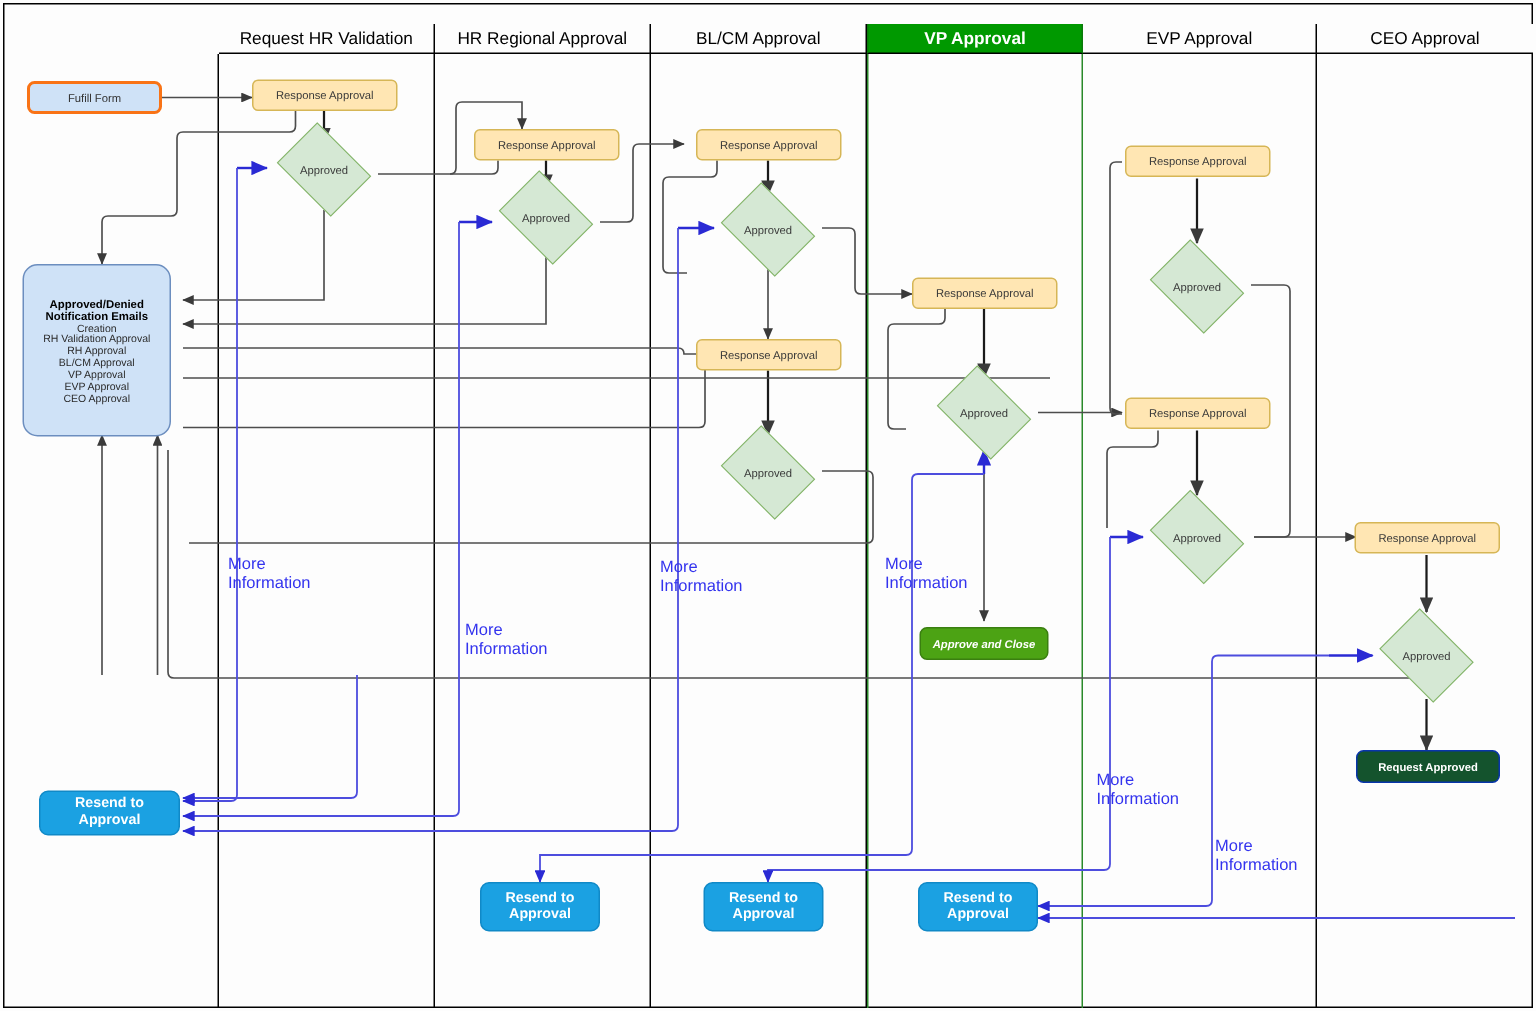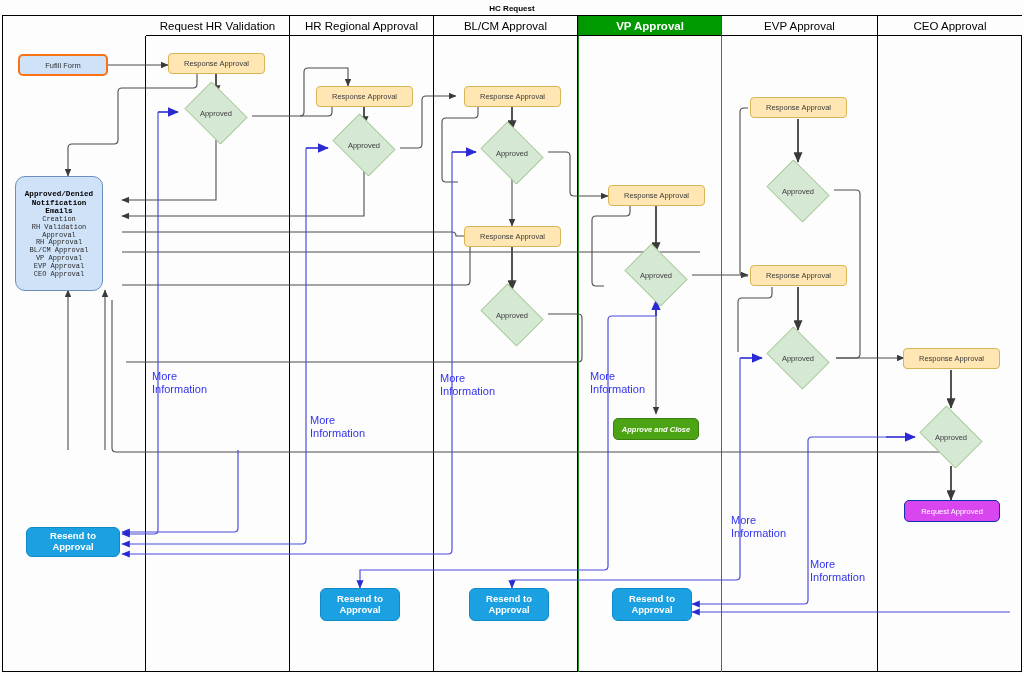--- a/index.html
+++ b/index.html
@@ -111,25 +111,25 @@
   }
   .n-approve-close {
     background: #4ca314;
     border: 1px solid #3a7f10;
     border-radius: 5px;
     font-size: 7.5px;
     font-weight: bold;
     color: #ffffff;
   }
   .n-request-approved {
-    background: #d946ef;
+    background: #14532d;
     border: 1px solid #0835aa;
     border-radius: 5px;
     font-size: 7.5px;
-    font-weight: normal;
+    font-weight: bold;
     color: #ffffff;
   }
   .n-emails {
     background: #cfe2f7;
     border: 1px solid #6c8ebf;
     border-radius: 10px;
     flex-direction: column;
     font-size: 7px;
     color: #2b2b2b;
     line-height: 1.12;
@@ -180,21 +180,20 @@
   .bk2 { fill: none; stroke: #1a1a1a; stroke-width: 1.5; }
   .bl { fill: none; stroke: #4d4dde; stroke-width: 1.2; }
   .bl2 { fill: none; stroke: #2a2ad4; stroke-width: 1.6; }
 </style>
 </head>
 <body>
 
 <div id="canvas">
 
   <div class="pool"></div>
-  <div class="pool-title">HC Request</div>
 
   <div class="lane-header" style="left:290px;width:144px;">HR Regional Approval</div>
   <div class="lane-header" style="left:146px;width:144px;">Request HR Validation</div>
   <div class="lane-header" style="left:434px;width:144px;">BL/CM Approval</div>
   <div class="lane-header active" style="left:578px;width:144px;">VP Approval</div>
   <div class="lane-header" style="left:722px;width:156px;">EVP Approval</div>
   <div class="lane-header" style="left:878px;width:144px;border-right:none;">CEO Approval</div>
 
   <div class="lane-body" style="left:2px;width:144px;"></div>
   <div class="lane-body" style="left:146px;width:144px;"></div>
@@ -287,21 +286,21 @@
     <path class="bl2" d="M886,437 L915,437" marker-end="url(#ahBL)"></path>
     <path class="bl" d="M886,437 L812,437 Q808,437 808,441 L808,600 Q808,604 804,604 L692,604" marker-end="url(#ahBL)"></path>
 
     <path class="bl" d="M238,450 L238,528 Q238,532 234,532 L122,532" marker-end="url(#ahBL)"></path>
     <path class="bl" d="M690,606 L690,612 L692,612" marker-end="url(#ahBL)"></path>
     <path class="bl" d="M1010,612 L692,612" marker-end="url(#ahBL)"></path>
   </svg>
 
   <div class="node n-start" style="left:18px;top:54px;width:90px;height:22px;">Fufill Form</div>
 
-  <div class="node n-emails" style="left:15px;top:176px;width:88px;height:115px;font-family:Liberation Mono, monospace;">
+  <div class="node n-emails" style="left:15px;top:176px;width:99px;height:115px;">
     <div class="eml-title">Approved/Denied</div>
     <div class="eml-title">Notification Emails</div>
     <div>Creation</div>
     <div>RH Validation Approval</div>
     <div>RH Approval</div>
     <div>BL/CM Approval</div>
     <div>VP Approval</div>
     <div>EVP Approval</div>
     <div>CEO Approval</div>
   </div>

